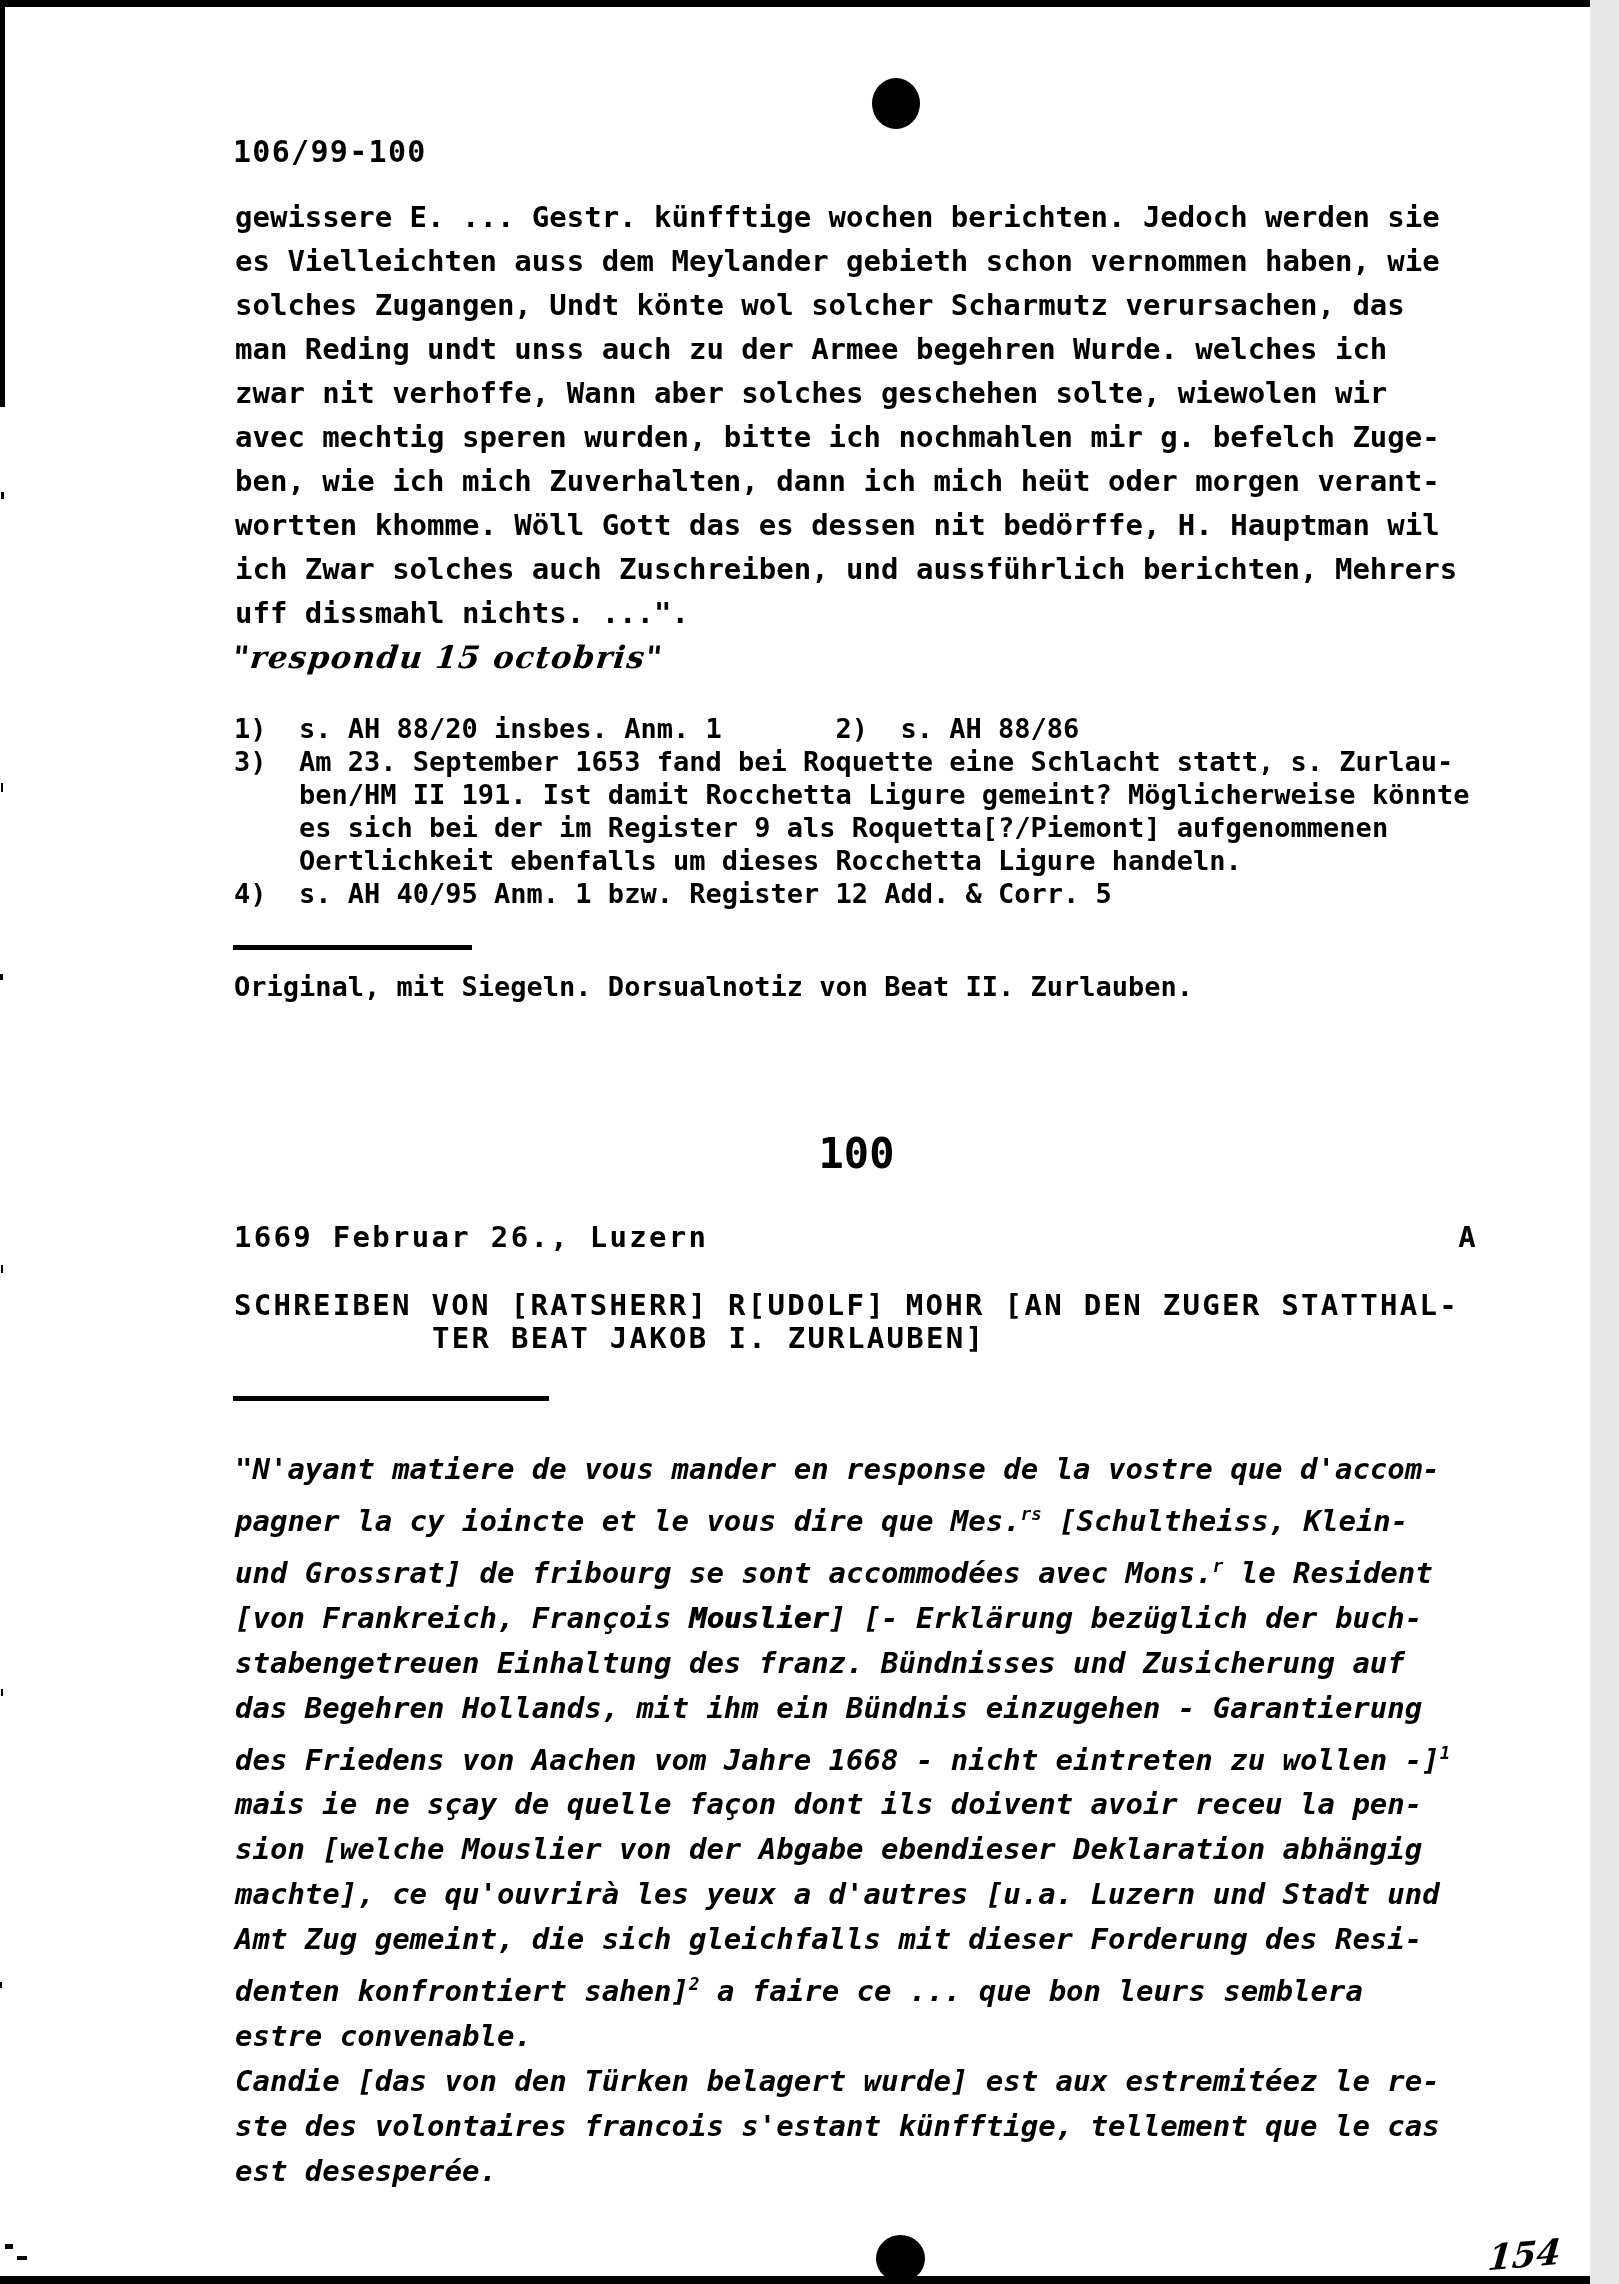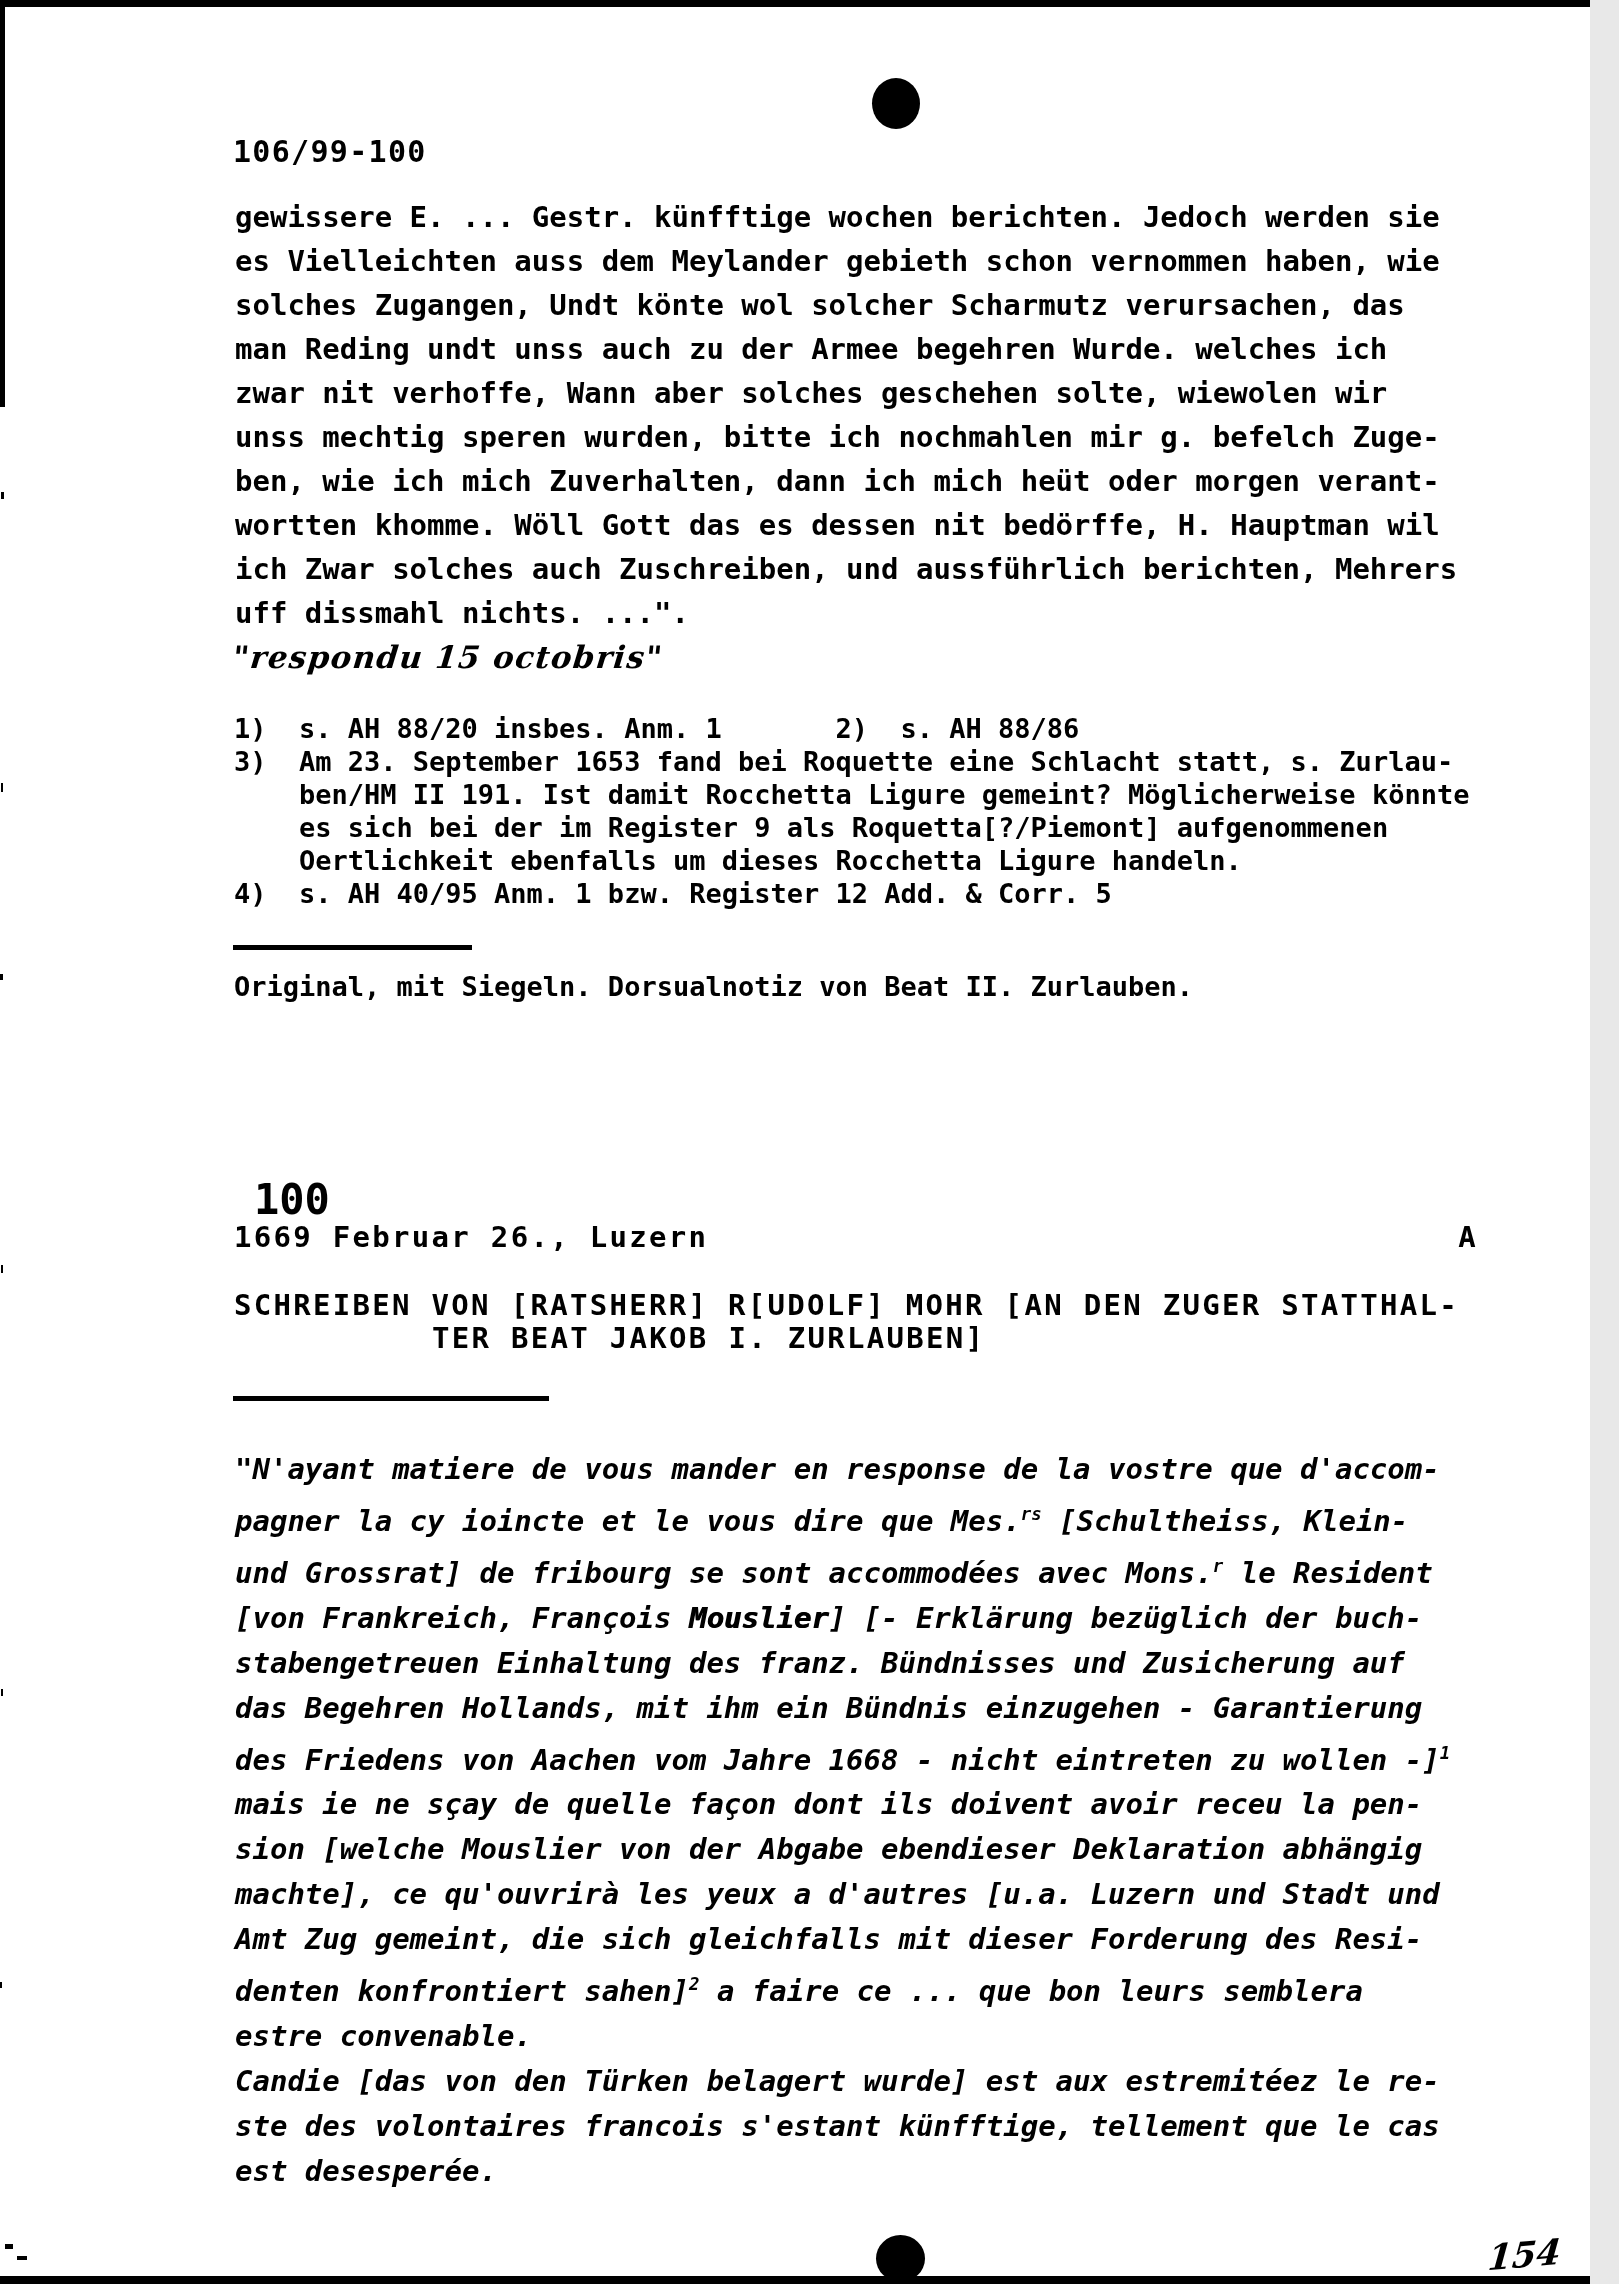--- a/index.html
+++ b/index.html
@@ -16,21 +16,21 @@
   .xb  { text-shadow:0.8px 0 0 currentColor; }    
 
   .quote-block   { left:235px;  top:195px;  font-size:29px; line-height:44px; }
   .dorsal-note   { left:233px;  top:639px;  font-size:31px; font-family:"DejaVu Serif", serif;
                    font-style:italic; font-weight:bold; letter-spacing:1.3px; transform:skewX(-6deg); }
   .footnotes     { left:234px;  top:712px; font-size:27px; line-height:33px; }
   .rule          { background:#000; height:4.6px; }
   .rule-1        { left:233px;  top:945px; width:239px; }
   .rule-2        { left:233px;  top:1396px; width:316px; }
   .source-note   { left:234px;  top:973px; font-size:27px; line-height:27px; }
-  .entry-number  { left:254px;  top:1179px; width:1205px; text-align:left; font-size:42px; line-height:42px; }
+  .entry-number  { left:254px;  top:1133px; width:1205px; text-align:center; font-size:42px; line-height:42px; }
   .date-row      { left:234px;  top:1223px; width:1244px; font-size:29px; line-height:29px;
                    letter-spacing:2.3px; display:flex; justify-content:space-between; }
   .entry-title   { left:234px;  top:1289px; font-size:29px; line-height:33px; letter-spacing:2.3px; }
   .title-indent  { padding-left:198px; }
   .french-block  { left:235px;  top:1447px; font-size:29px; line-height:45px; font-style:italic; }
   .page-header   { left:233px;  top:134px;  font-size:30px; letter-spacing:1.3px; }
   .handwritten   { left:1488px; top:2234px; font-size:35px; font-family:"DejaVu Serif", serif;
                    font-style:italic; font-weight:bold; transform:rotate(-5deg) skewX(-10deg); }
 
   .edge-top    { left:0;     top:0;      width:1619px; height:7.2px;  background:#000; }
@@ -80,21 +80,21 @@
     </div>
 
   <div class="abs page-header tw">106/99-100</div>
 
   <div class="abs quote-block tw">
       <div class="line">gewissere E. ... Gestr. künfftige wochen berichten. Jedoch werden sie</div>
       <div class="line">es Vielleichten auss dem Meylander gebieth schon vernommen haben, wie</div>
       <div class="line">solches Zugangen, Undt könte wol solcher Scharmutz verursachen, das</div>
       <div class="line">man Reding undt unss auch zu der Armee begehren Wurde. welches ich</div>
       <div class="line">zwar nit verhoffe, Wann aber solches geschehen solte, wiewolen wir</div>
-      <div class="line">unss mechtig speren wurden, bitte ich nochmahlen mir g. befelch Zuge-</div>
+      <div class="line">avec mechtig speren wurden, bitte ich nochmahlen mir g. befelch Zuge-</div>
       <div class="line">ben, wie ich mich Zuverhalten, dann ich mich heüt oder morgen verant-</div>
       <div class="line">wortten khomme. Wöll Gott das es dessen nit bedörffe, H. Hauptman wil</div>
       <div class="line">ich Zwar solches auch Zuschreiben, und aussführlich berichten, Mehrers</div>
       <div class="line">uff dissmahl nichts. ...".</div>
     </div>
 
   <div class="abs dorsal-note">"respondu 15 octobris"</div>
 
   <div class="abs footnotes tw">
       <div class="line">1)  s. AH 88/20 insbes. Anm. 1       2)  s. AH 88/86</div>

